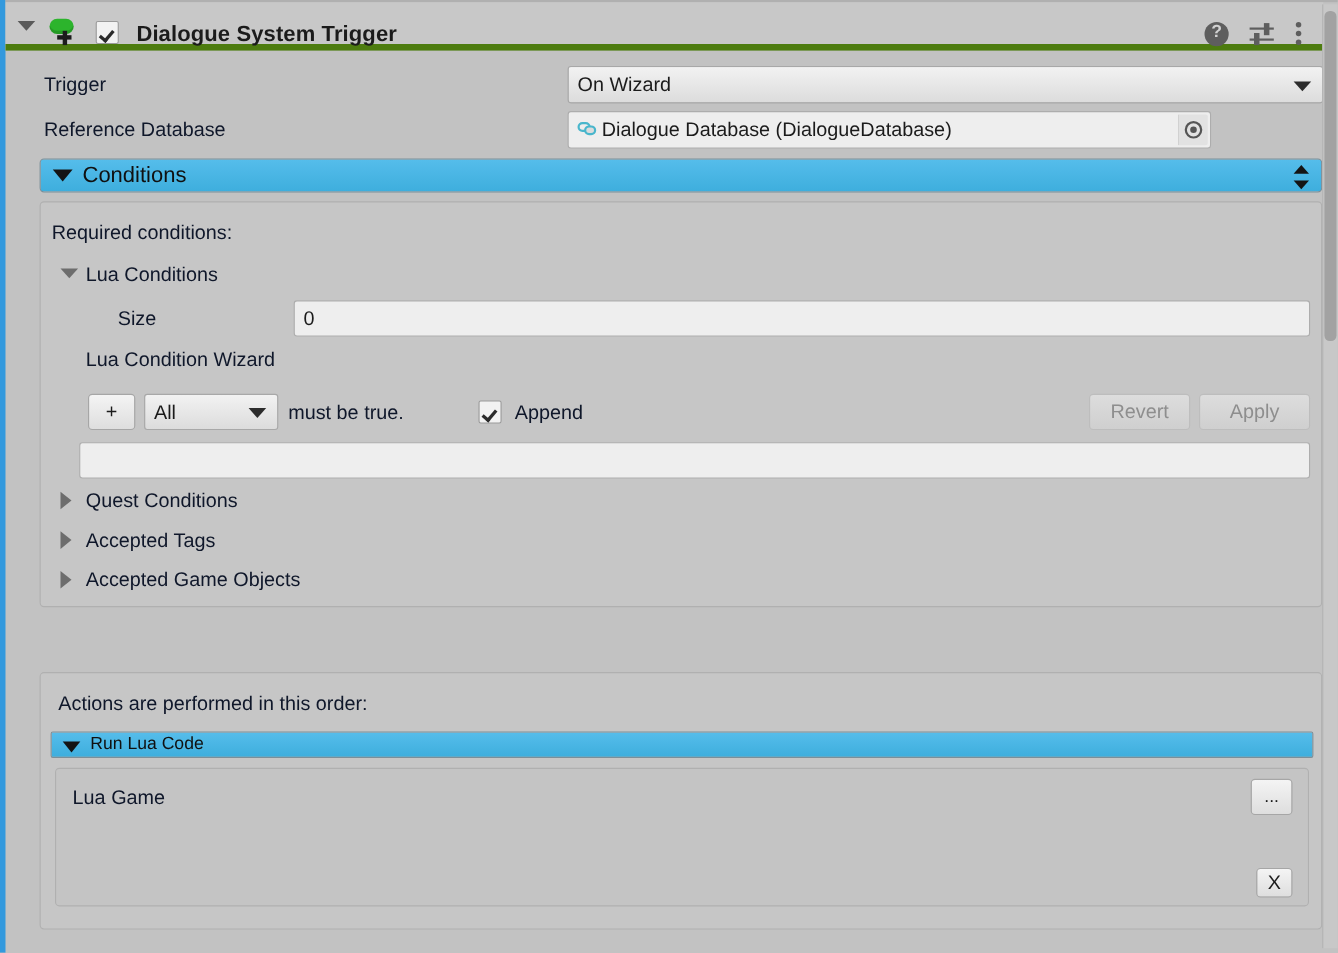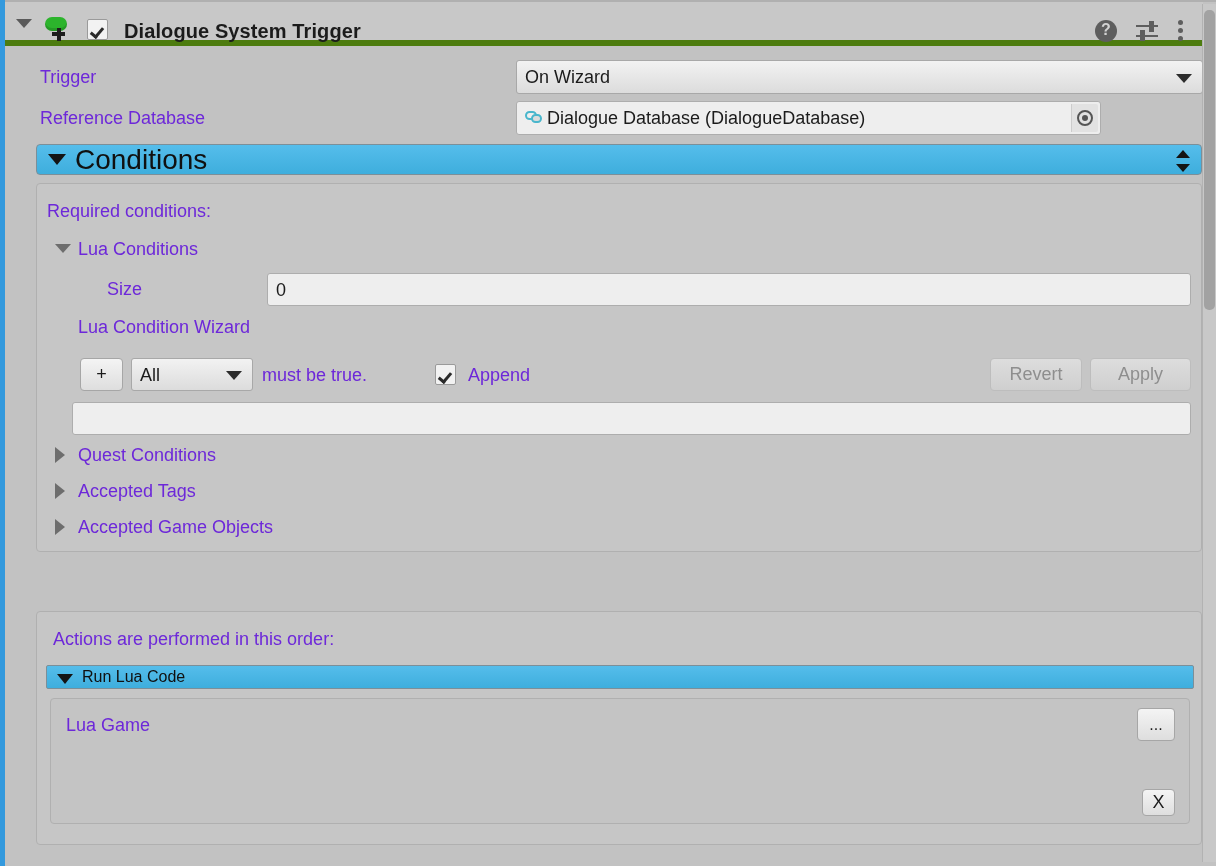--- a/index.html
+++ b/index.html
@@ -169,21 +169,21 @@
     background: #5e5e5e;
   }
   .kebab-icon .d1 { top: 0px; }
   .kebab-icon .d2 { top: 8px; }
   .kebab-icon .d3 { top: 16px; }
 
   
   .field-label {
     position: absolute;
     font-size: 18px;
-    color: #6d28d9;
+    color: #0f172a;
     white-space: nowrap;
   }
   .unity-field {
     position: absolute;
     background: #eeeeee;
     border: 1px solid #adadad;
     border-radius: 3px;
     box-sizing: border-box;
     font-size: 18px;
     color: #1b1b1b;
@@ -423,21 +423,21 @@
         <div class="b2"></div>
     </div>
     <div class="val" style="left:30px;">Dialogue Database (DialogueDatabase)</div>
     <div class="ping-btn">
       <div class="o"></div>
     </div>
   </div>
 
   <div class="blue-bar" style="left:36px; top:144px; width:1166px; height:31px;">
     <div class="tri-down" style="left:11px; top:9px;"></div>
-    <div class="ttl" style="left:38px; font-size:28px;">Conditions</div>
+    <div class="ttl" style="left:38px; font-size:20px;">Conditions</div>
     <div class="sort-arrows" style="right:10px; top:5px;">
       <div class="up"></div>
         <div class="dn"></div>
     </div>
   </div>
 
   <div class="panel-box" style="left:36px; top:183px; width:1166px; height:369px;">
   </div>
 
   <div class="field-label" style="left:47px; top:201px;">Required conditions:</div>

